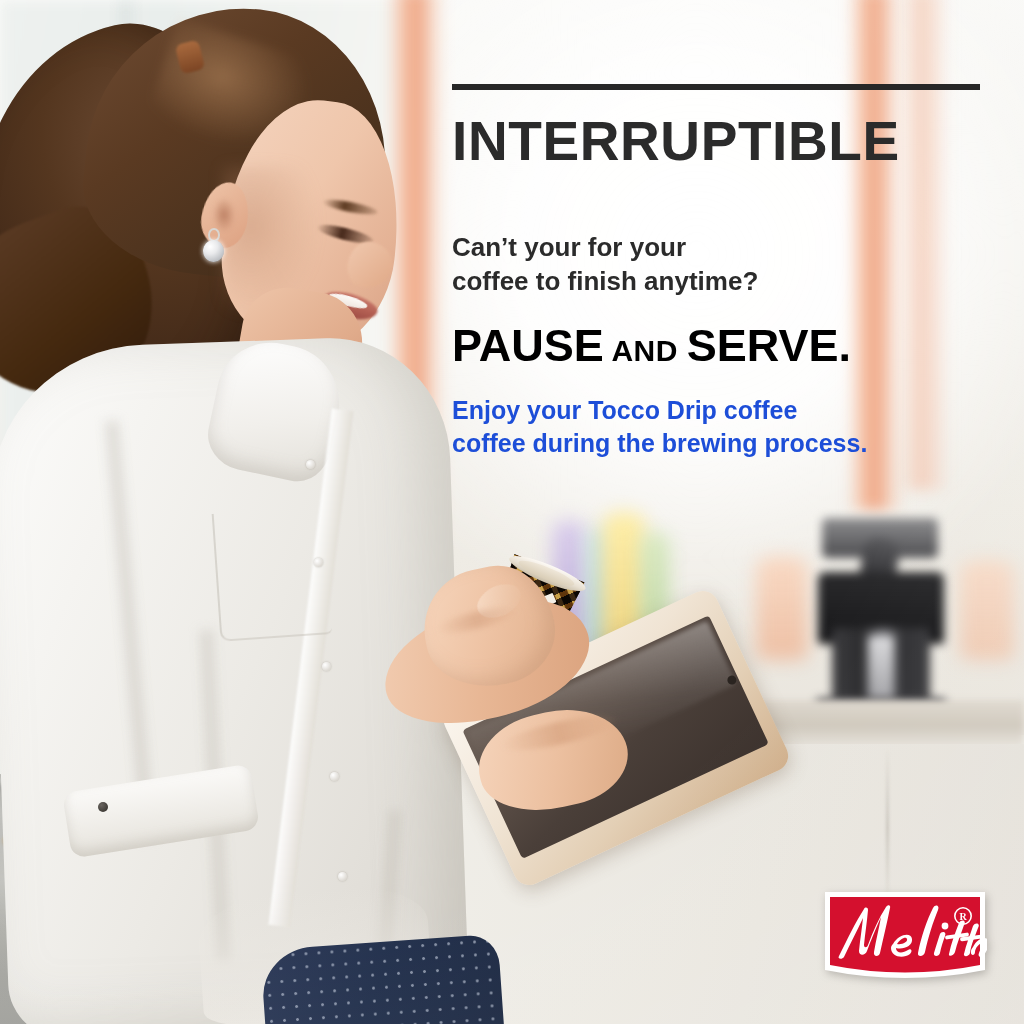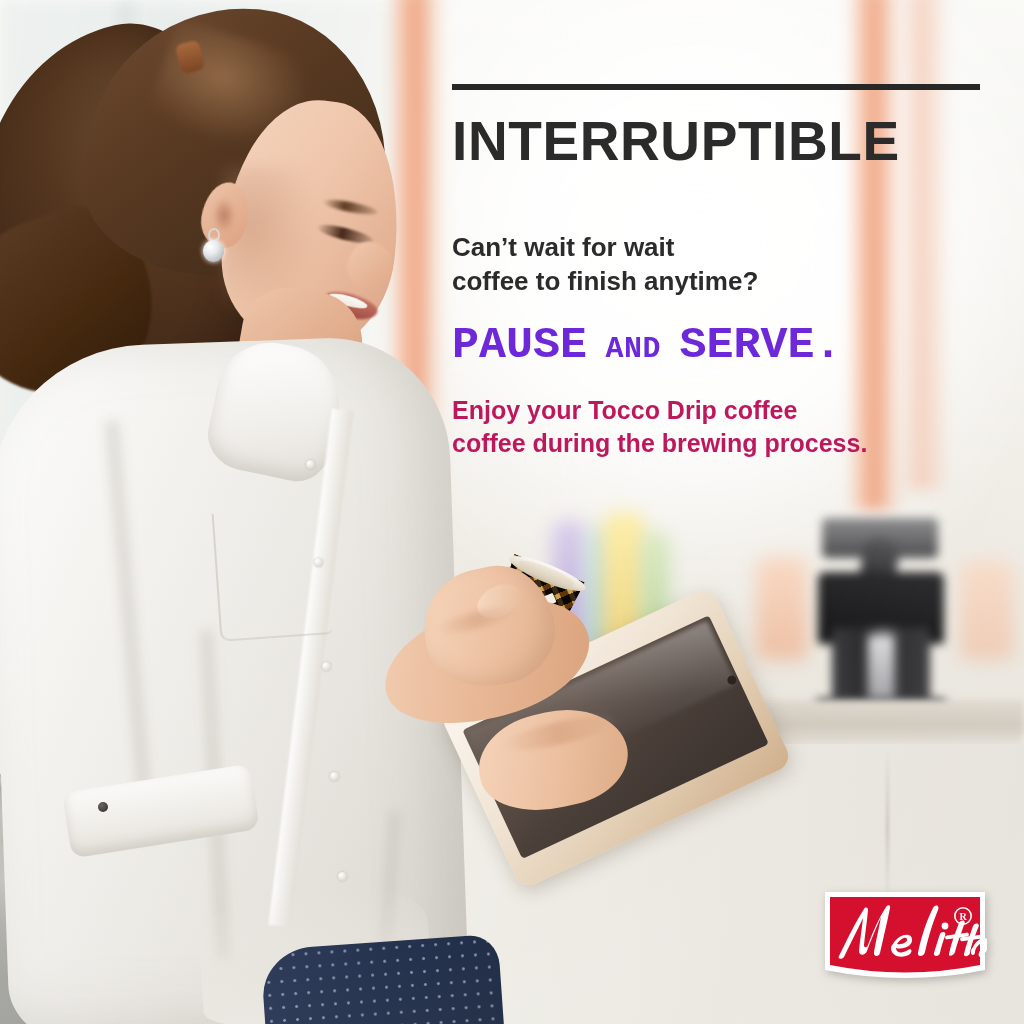--- a/index.html
+++ b/index.html
@@ -425,36 +425,36 @@
     margin-top: 56px;
     font-family: "Liberation Sans", sans-serif;
     font-weight: 700;
     font-size: 26px;
     line-height: 1.32;
     color: #2b2b2b;
   }
 
   .tagline {
     margin-top: 24px;
-    font-family: Liberation Mono, monospace;
+    font-family: Liberation Sans, sans-serif;
     font-weight: 700;
     font-size: 45px;
     line-height: 1.05;
-    color: #6d28d9;
+    color: #000000;
     white-space: nowrap;
   }
   .tagline .conj { font-size: 30px; letter-spacing: 0.5px; }
 
   .outro {
     margin-top: 24px;
     font-family: "Liberation Sans", sans-serif;
     font-weight: 700;
     font-size: 25px;
     line-height: 1.34;
-    color: #be185d;
+    color: #1d4ed8;
   }
 
   
   .logo {
     position: absolute; left: 823px; top: 890px; width: 164px; height: 96px;
     filter: drop-shadow(2px 3px 4px rgba(90,85,80,.35));
   }
   .logo svg { display: block; width: 164px; height: 96px; }
 </style>
 </head>
@@ -579,21 +579,21 @@
 
   <div class="copy-block">
 
     <div class="rule"></div>
 
     <div class="headline">
       <div>INTERRUPTIBLE</div>
     </div>
 
     <div class="subcopy">
-      <div>Can’t wait for wait</div>
+      <div>Can’t your for your</div>
       <div>coffee to finish anytime?</div>
     </div>
 
     <div class="tagline"><span>PAUSE</span><span class="conj"> <span>AND</span> </span><span>SERVE.</span></div>
 
     <div class="outro">
       <div>Enjoy your Tocco Drip coffee</div>
       <div>coffee during the brewing process.</div>
     </div>
   </div>

